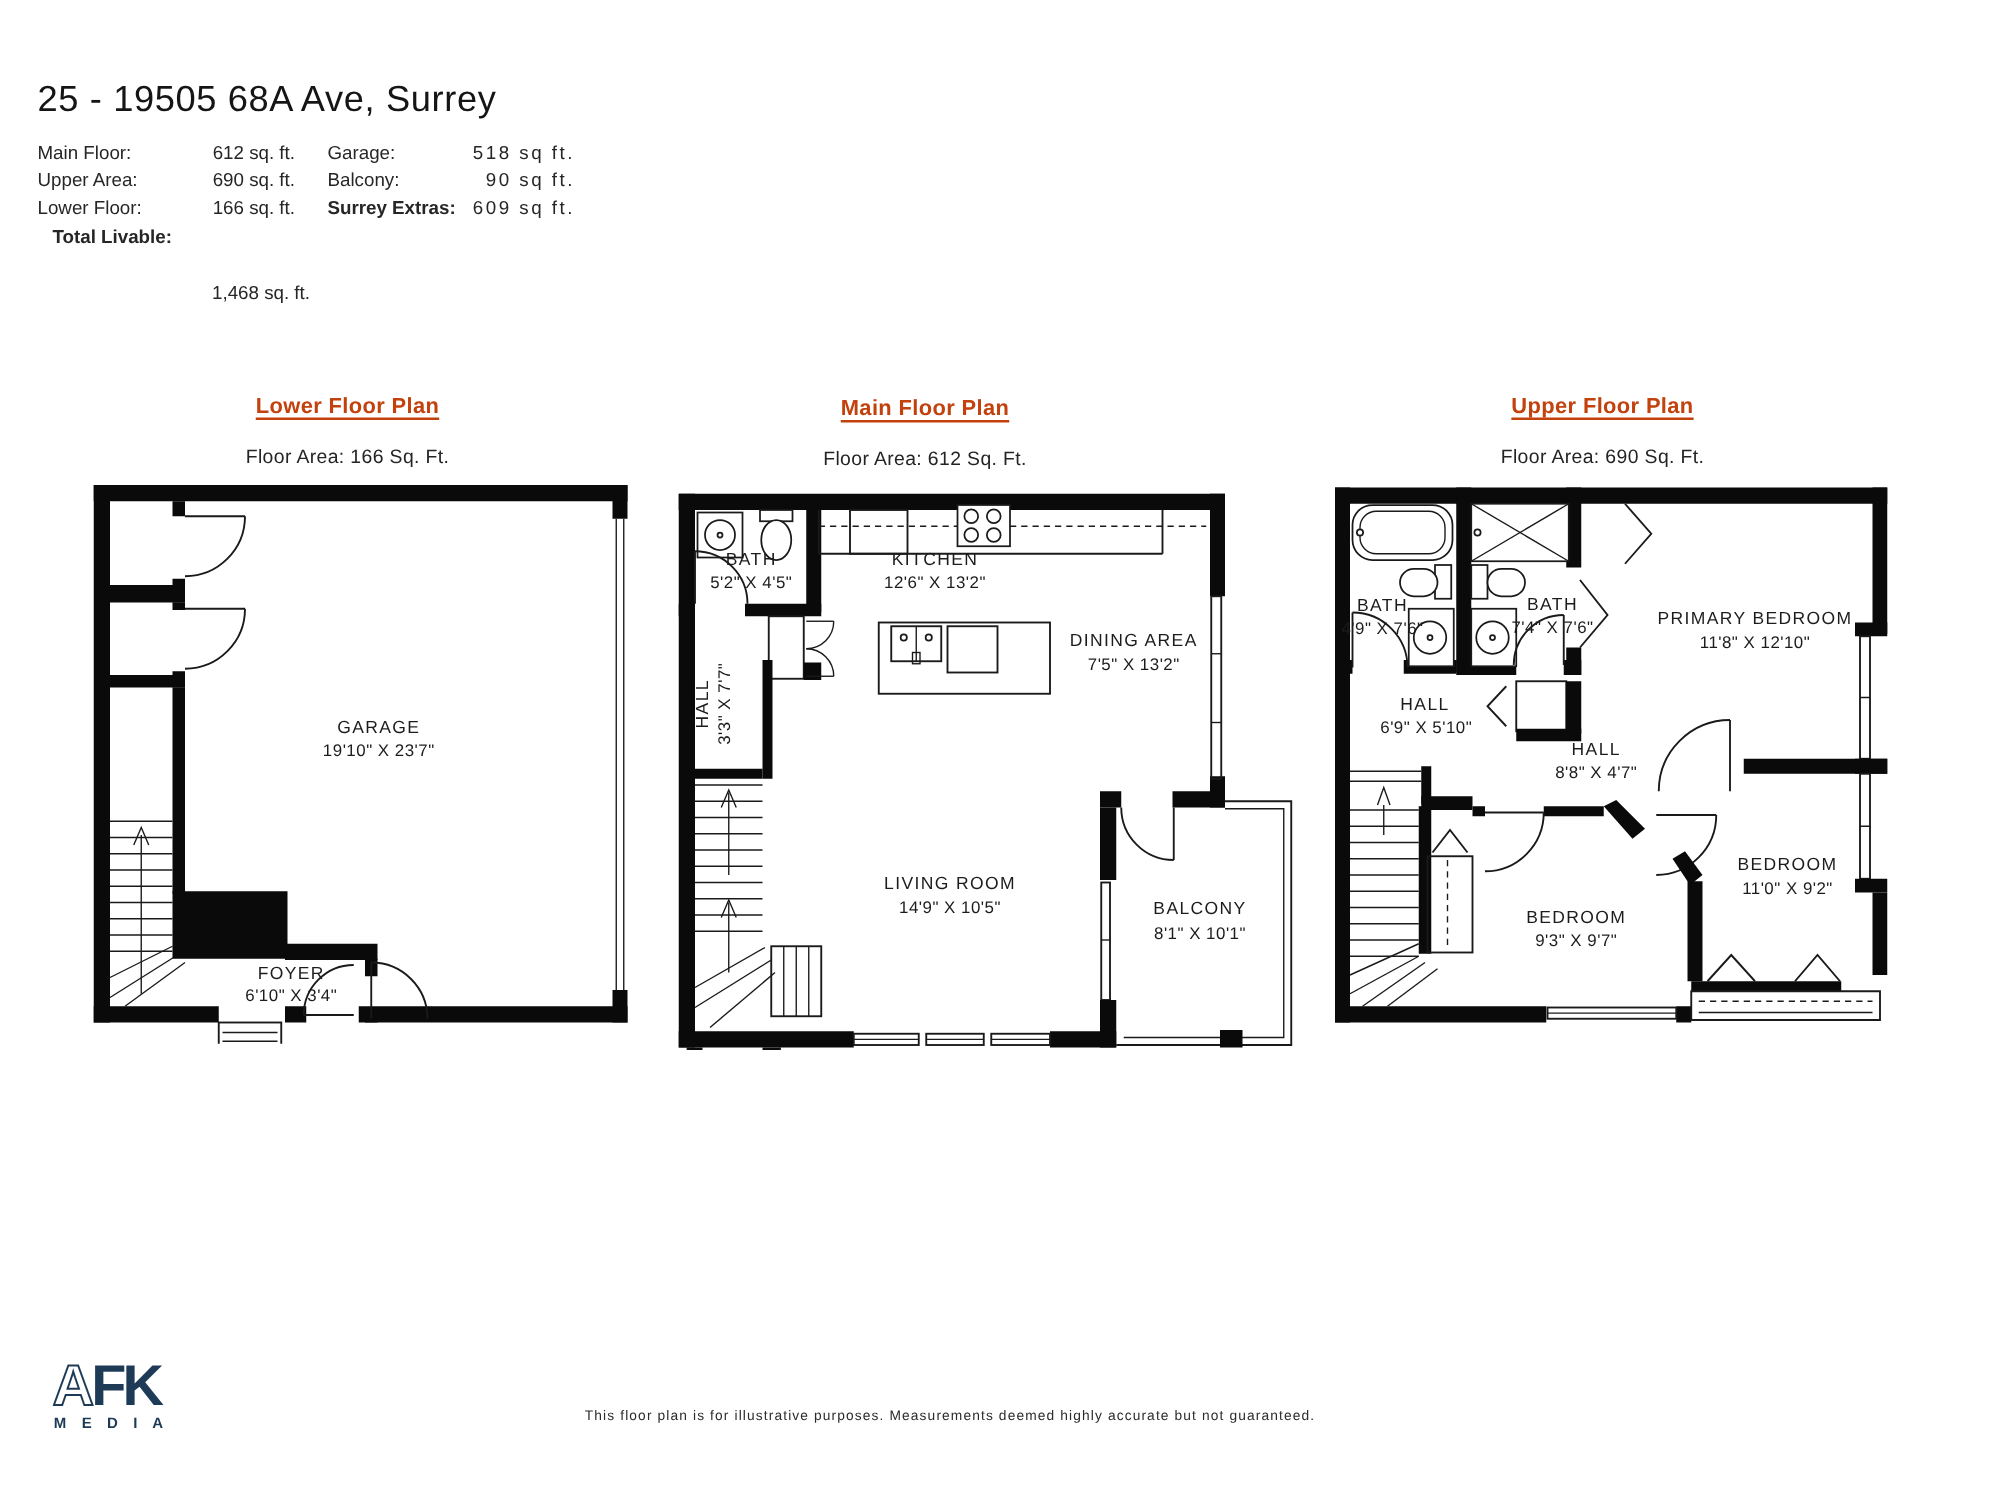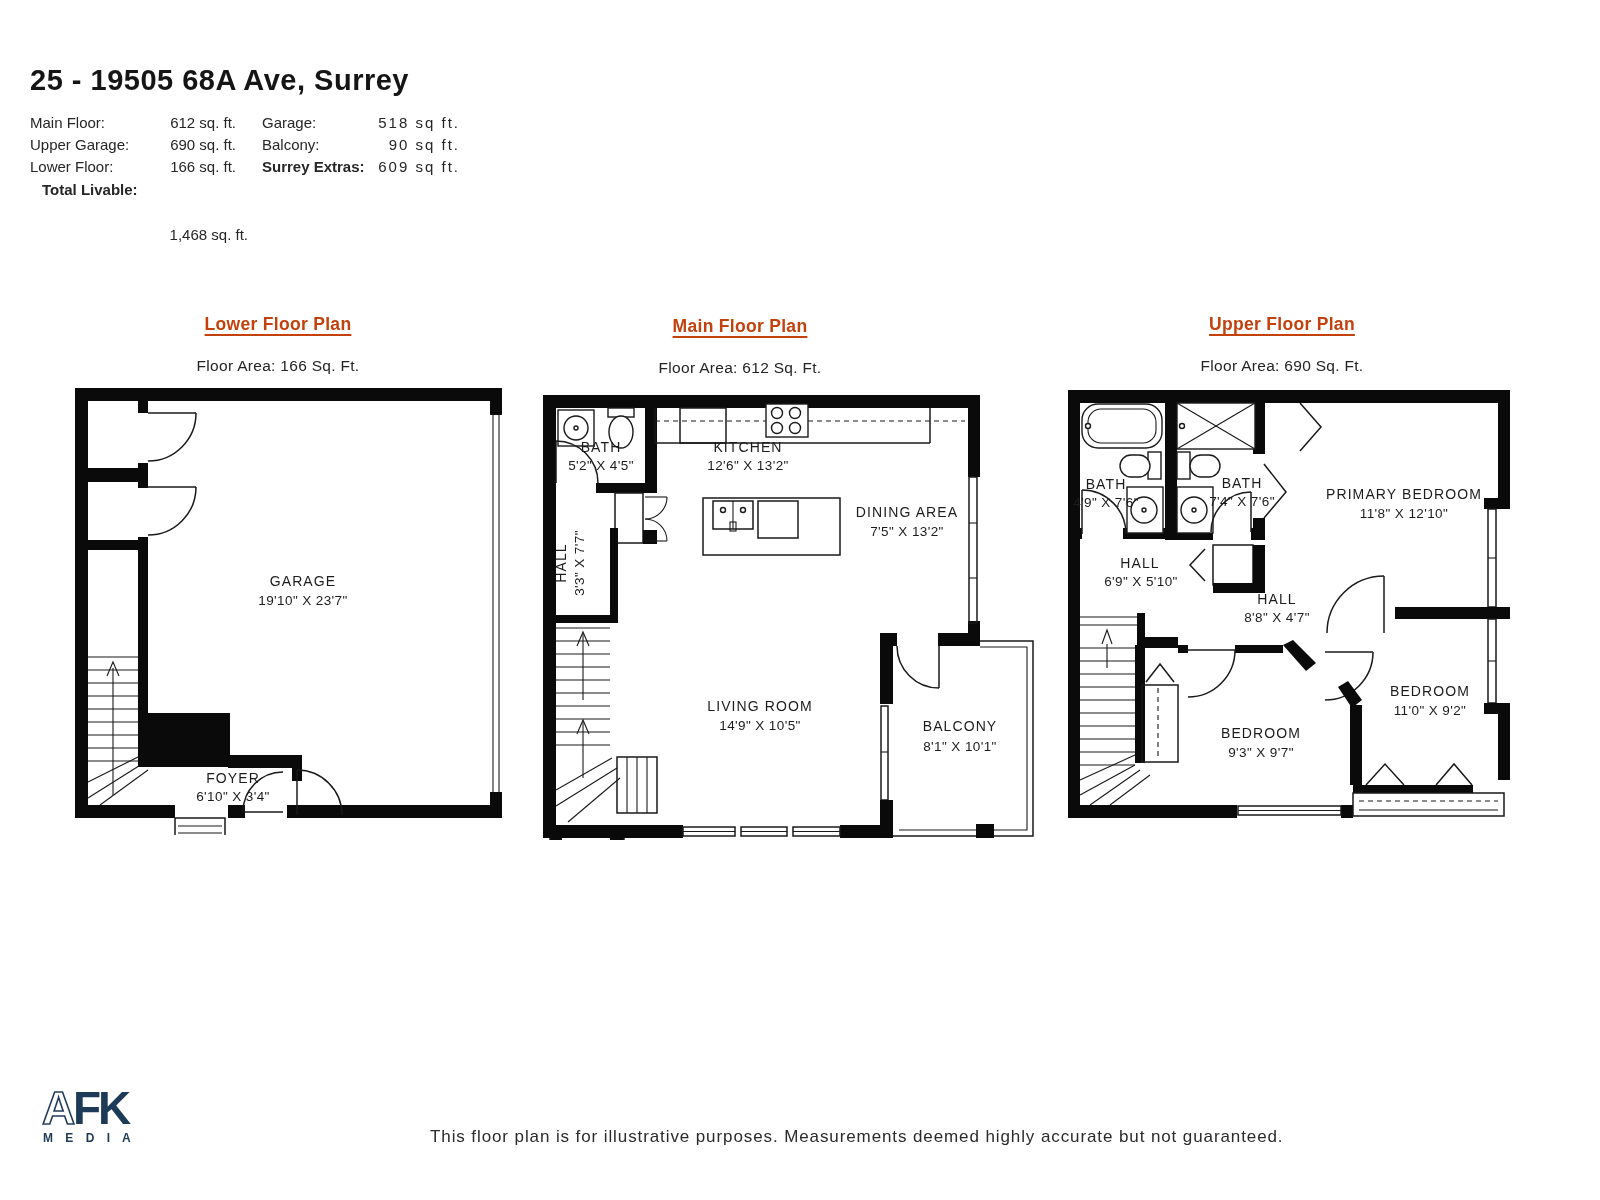--- a/index.html
+++ b/index.html
@@ -1,18 +1,18 @@
 <!DOCTYPE html>
 <html><head>
 <meta charset="utf-8">
 <style>
   html,body{margin:0;padding:0;background:#ffffff;}
   .page{position:relative;width:1600px;height:1200px;background:#ffffff;overflow:hidden;
         font-family:"Liberation Sans",sans-serif;color:#1b1b1b;}
-  .hdr-title{position:absolute;left:30px;top:64px;font-size:29px;font-weight:700;
+  .hdr-title{position:absolute;left:30px;top:64px;font-size:29px;font-weight:400;
              letter-spacing:.5px;color:#151515;}
   .stats{position:absolute;left:30px;top:112px;font-size:15px;color:#262626;}
   .stat-row{position:absolute;height:22px;line-height:22px;white-space:nowrap;}
   .stat-label{display:inline-block;}
   .stat-value{position:absolute;right:0;text-align:right;}
   .colA{width:206px;}
   .colB{width:198px;}
   .colB .stat-value{letter-spacing:2px;}
   .bold{font-weight:700;}
   .plan-title{position:absolute;transform:translateX(-50%);text-align:center;white-space:nowrap;}
@@ -24,36 +24,36 @@
   .thin{fill:none;stroke:#1a1a1a;stroke-width:1.5;}
   .thin2{fill:none;stroke:#1a1a1a;stroke-width:1.1;}
   .dash{fill:none;stroke:#1a1a1a;stroke-width:1.1;stroke-dasharray:5 4;}
   .fix{fill:#ffffff;stroke:#1a1a1a;stroke-width:1.4;}
   .rn{font-family:"Liberation Sans",sans-serif;font-size:14px;font-weight:500;
       letter-spacing:1.1px;fill:#1c1c1c;text-anchor:middle;}
   .rd{font-family:"Liberation Sans",sans-serif;font-size:13.5px;font-weight:400;
       letter-spacing:.4px;fill:#1c1c1c;text-anchor:middle;}
   .logo{position:absolute;left:42px;top:1080px;}
   .disclaimer{position:absolute;left:430px;top:1127px;width:660px;text-align:center;
-              font-size:17px;letter-spacing:.9px;color:#2b2b2b;white-space:nowrap;}
+              font-size:11px;letter-spacing:.9px;color:#2b2b2b;white-space:nowrap;}
 </style>
 </head>
 <body>
 
 <div class="page">
 
   <div class="hdr-title">25 - 19505 68A Ave, Surrey</div>
 
   <div class="stats">
     <div class="stat-row colA" style="left:0;top:0;">
       <span class="stat-label">Main Floor:</span>
       <span class="stat-value">612 sq. ft.</span>
     </div>
     <div class="stat-row colA" style="left:0;top:22px;">
-      <span class="stat-label">Upper Garage:</span>
+      <span class="stat-label">Upper Area:</span>
       <span class="stat-value">690 sq. ft.</span>
     </div>
     <div class="stat-row colA" style="left:0;top:44px;">
       <span class="stat-label">Lower Floor:</span>
       <span class="stat-value">166 sq. ft.</span>
     </div>
     <div class="stat-row colA bold" style="left:12px;top:67px;">
       <span class="stat-label bold">Total Livable:</span>
       <span class="stat-value" style="font-weight:400;margin-top:45px;">1,468 sq. ft.</span>
     </div>

